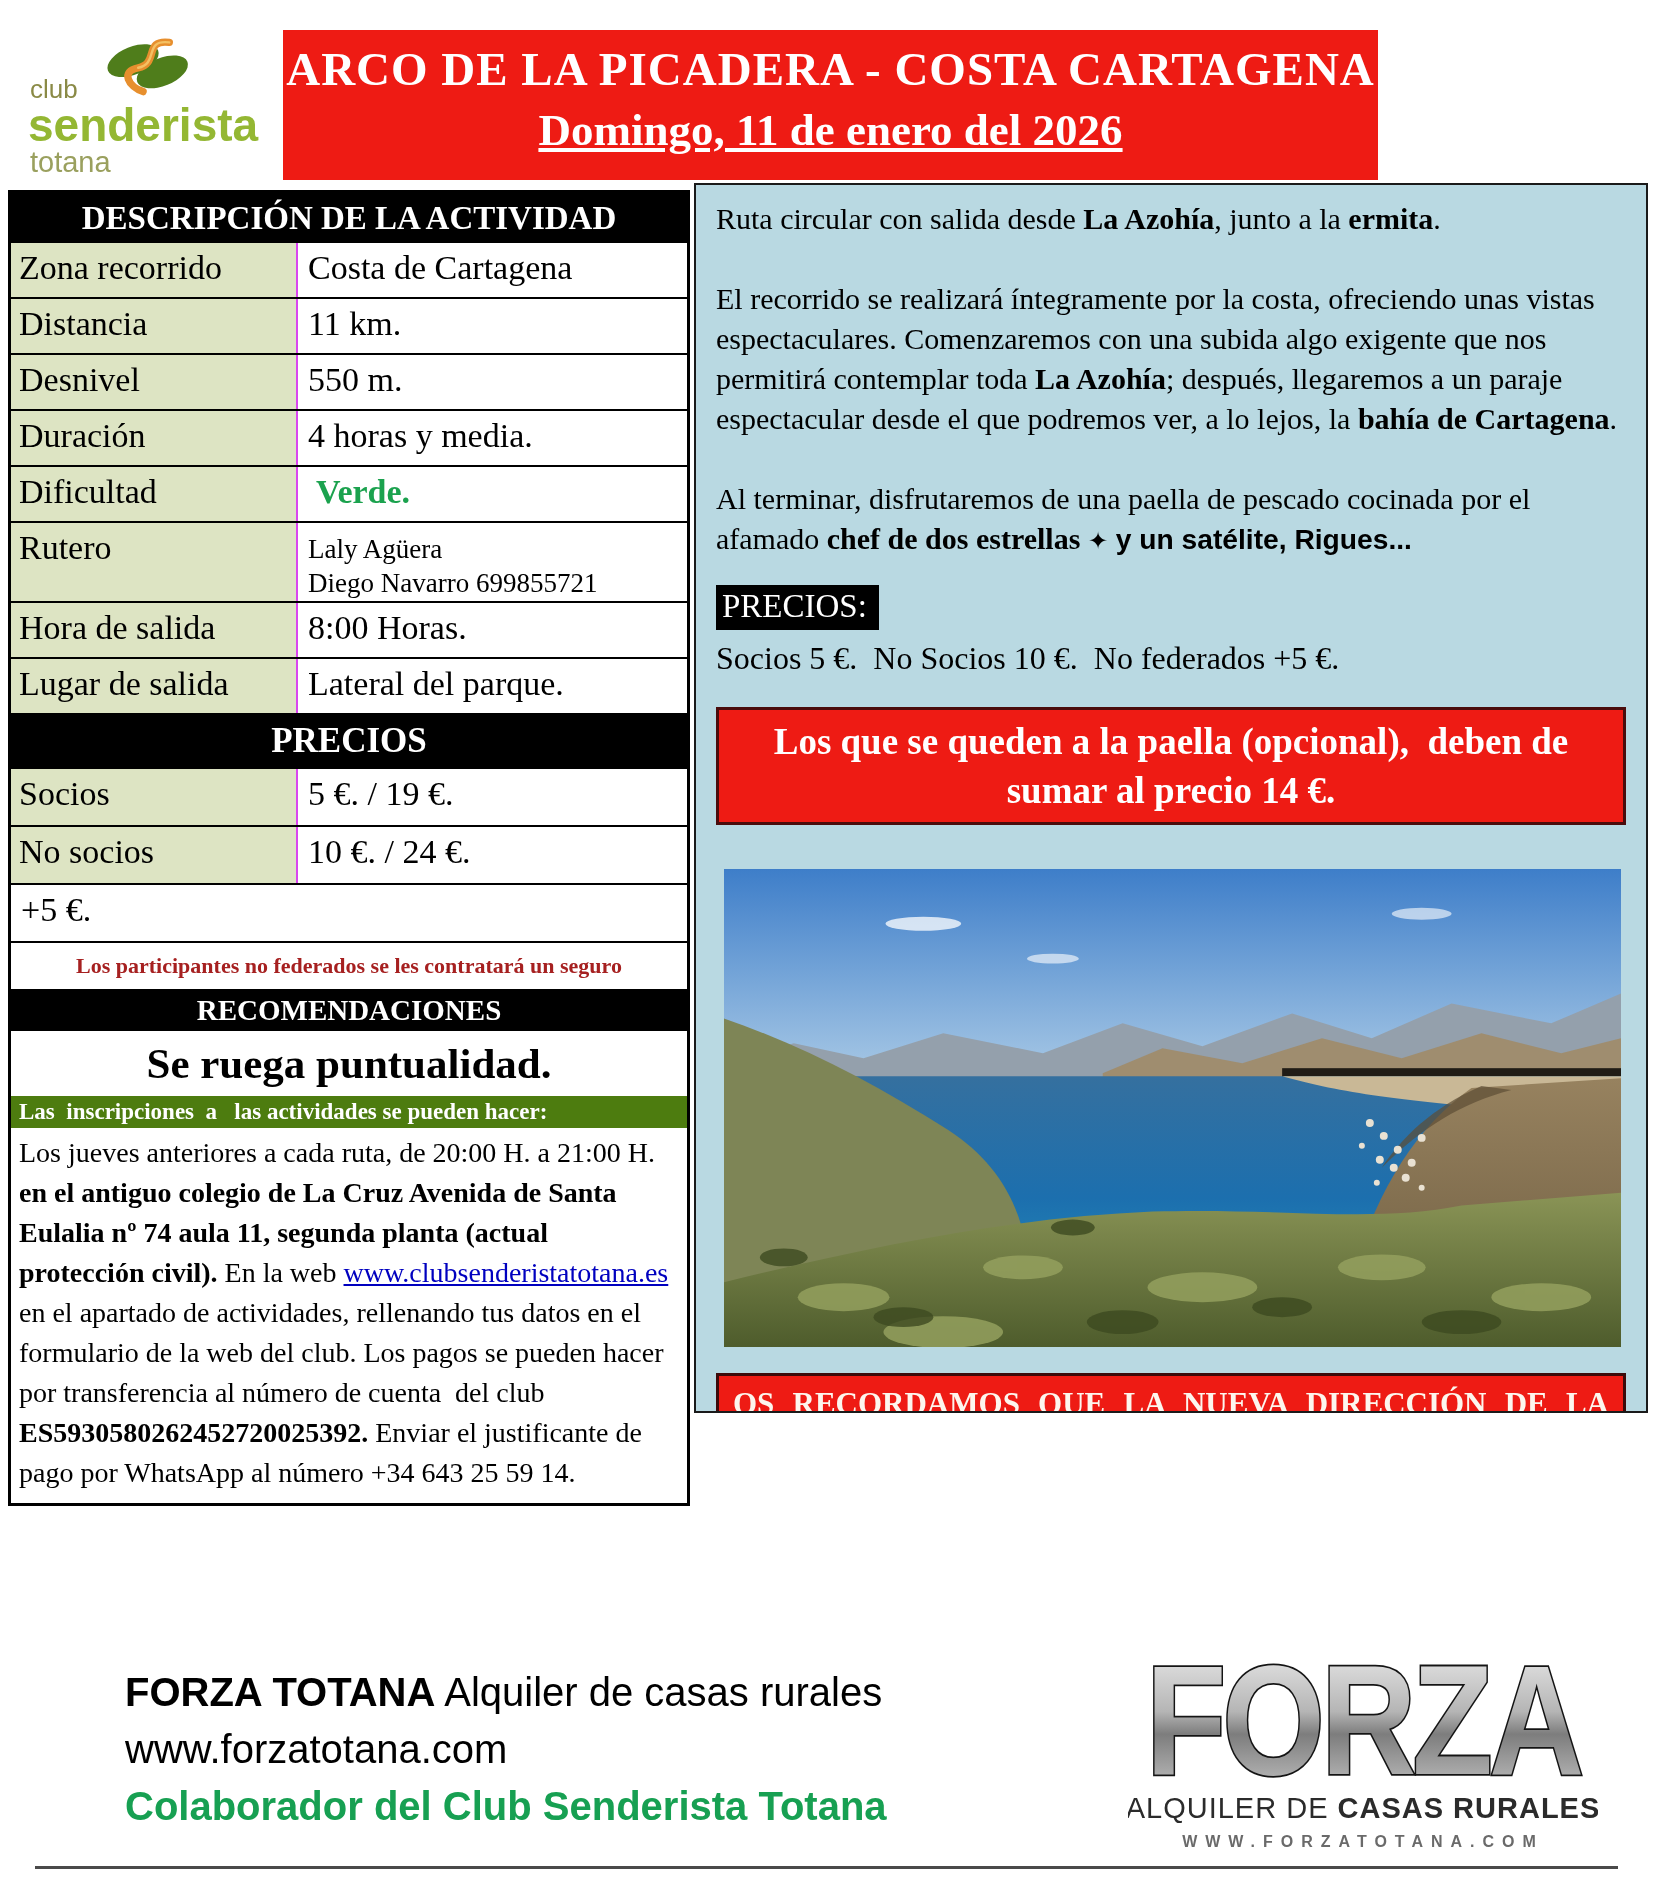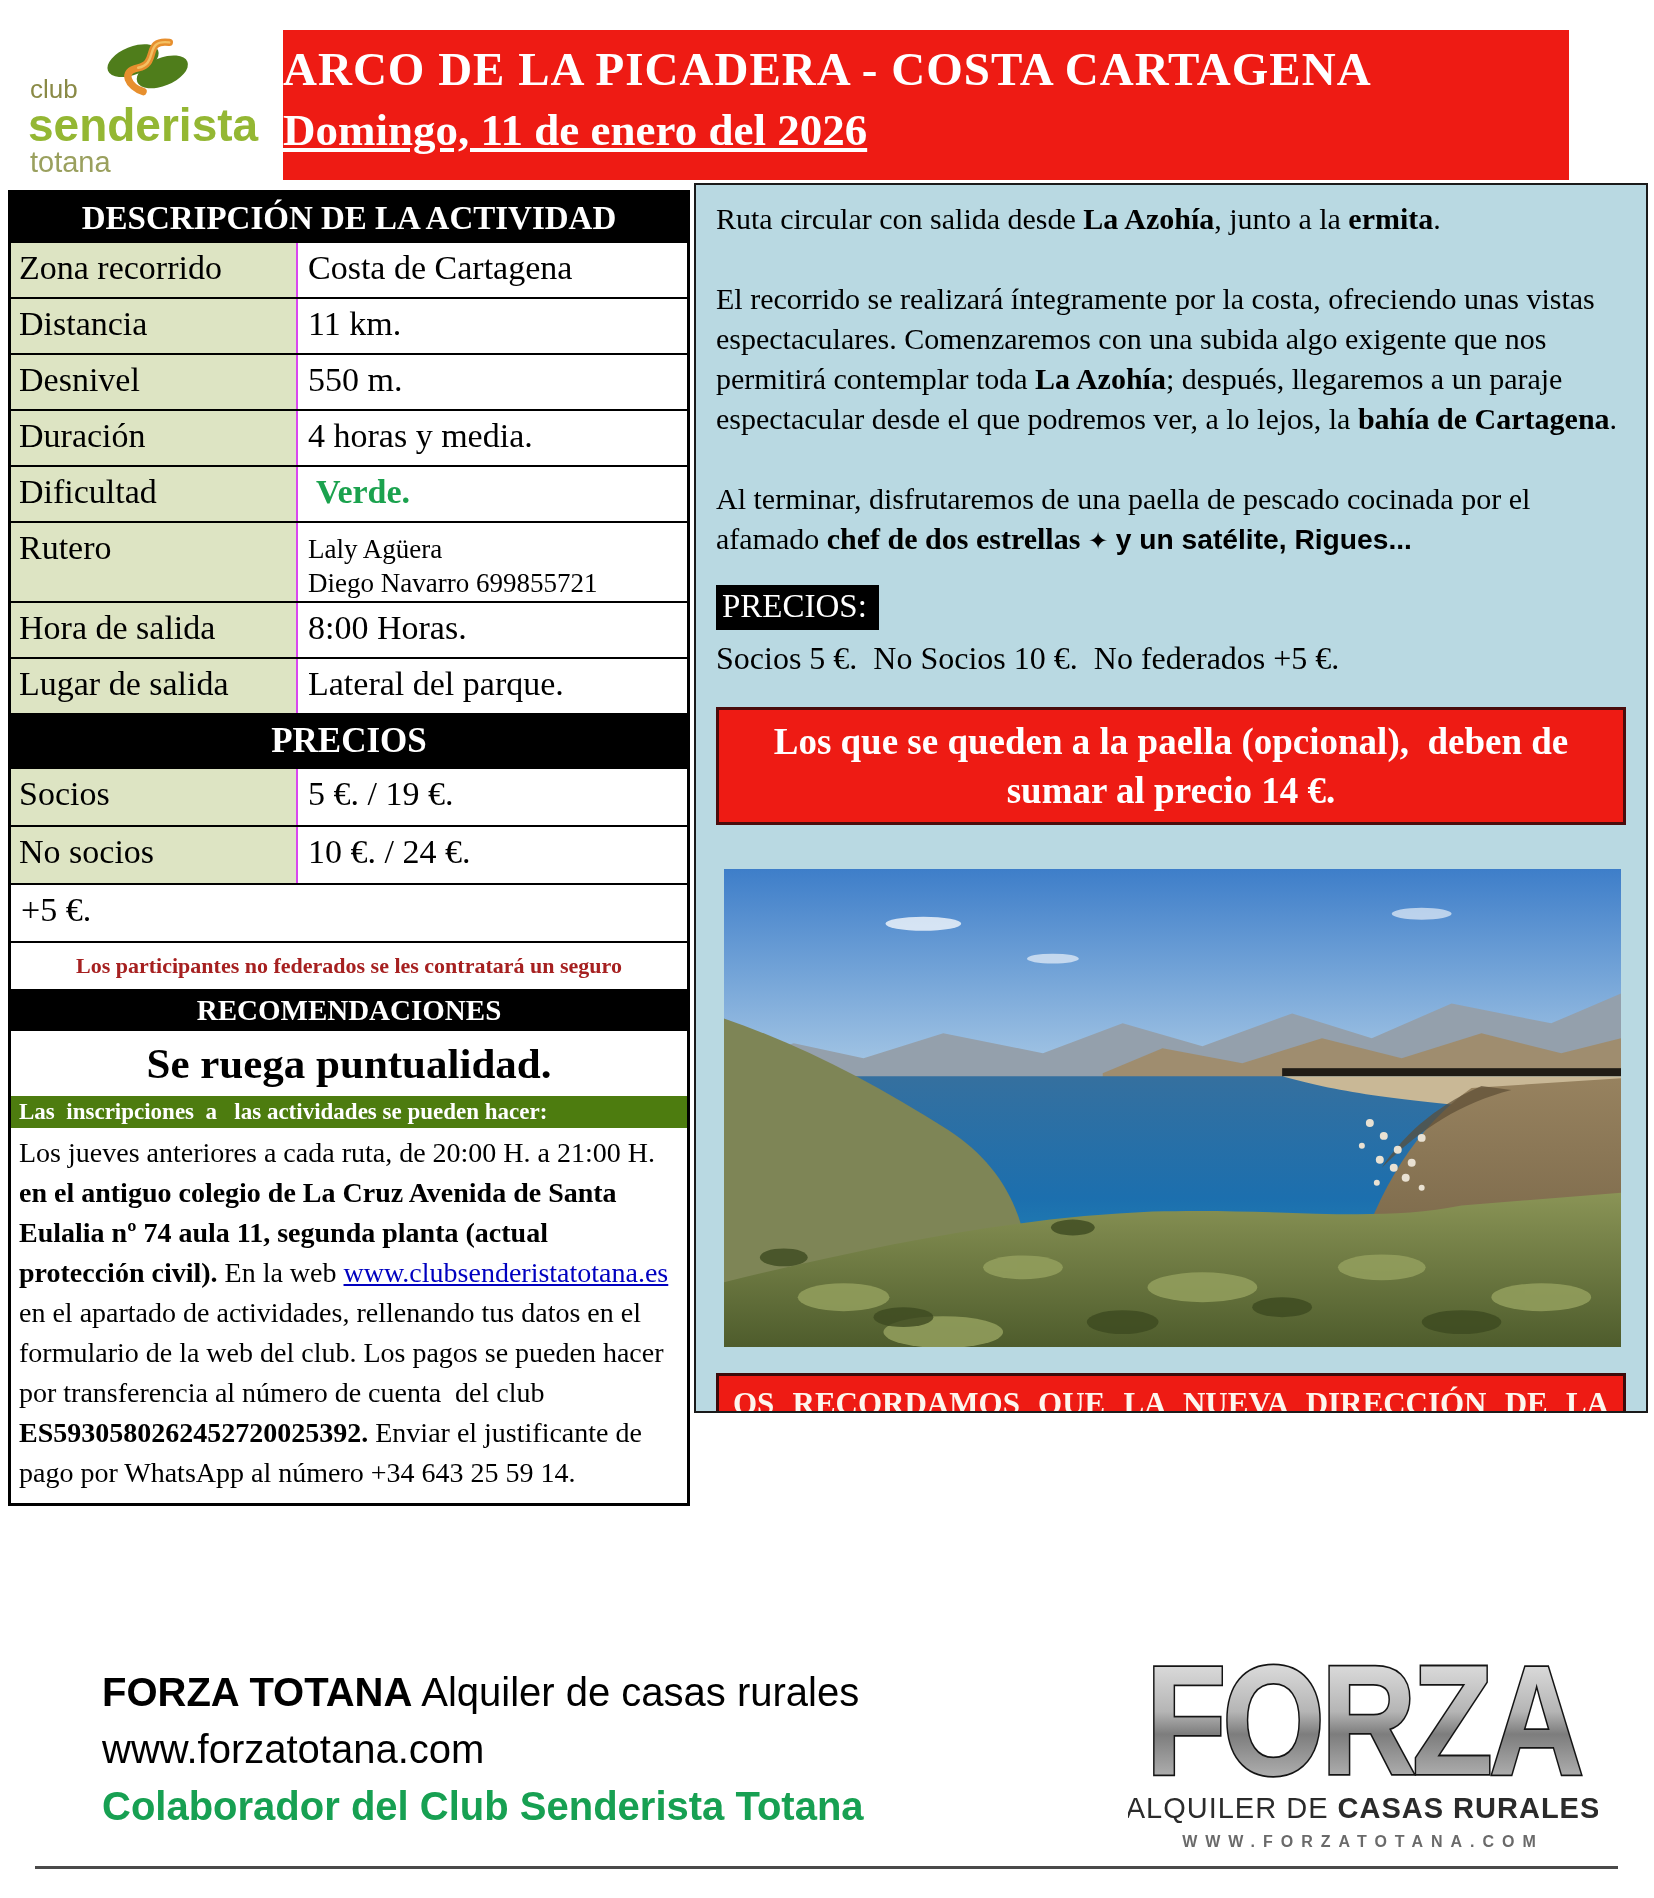--- a/index.html
+++ b/index.html
@@ -6,21 +6,21 @@
   body{
     width:1654px;height:1898px;position:relative;background:#ffffff;
     font-family:"Liberation Serif",serif;color:#000;overflow:hidden;
   }
   
   .logo-block{position:absolute;left:18px;top:26px;width:262px;height:154px;}
   .logo-icon{position:absolute;left:74px;top:0;width:112px;height:82px;}
   .logo-club{position:absolute;left:12px;top:50px;font-family:"Liberation Sans",sans-serif;font-size:26px;color:#8a8a46;line-height:1;}
   .logo-name{position:absolute;left:10px;top:76px;font-family:"Liberation Sans",sans-serif;font-size:46px;font-weight:bold;color:#94b733;line-height:1;}
   .logo-town{position:absolute;left:12px;top:122px;font-family:"Liberation Sans",sans-serif;font-size:29px;color:#9aa05e;line-height:1;}
-  .title-banner{position:absolute;left:283px;top:30px;width:1286px;height:150px;background:#ee1b14;color:#fff;font-weight:bold;box-sizing:border-box;}
+  .title-banner{position:absolute;left:283px;top:30px;width:1095px;height:150px;background:#ee1b14;color:#fff;text-align:center;font-weight:bold;box-sizing:border-box;}
   .title-l1{font-size:47px;margin-top:12px;letter-spacing:1px;}
   .title-l2{font-size:45px;margin-top:8px;text-decoration:underline;}
 
   
   .left-col{position:absolute;left:8px;top:190px;width:682px;border:3px solid #000;box-sizing:border-box;background:#fff;}
   .bar{background:#000;color:#fff;text-align:center;font-weight:bold;}
   .bar-desc{font-size:33px;height:50px;line-height:50px;}
   .bar-precios{font-size:35px;height:54px;line-height:52px;}
   .bar-recom{font-size:29px;height:42px;line-height:42px;}
   .trow{display:flex;border-bottom:2px solid #000;box-sizing:border-box;}
@@ -42,21 +42,21 @@
   .right-col{position:absolute;left:694px;top:183px;width:954px;height:1230px;background:#b9d9e2;border:2px solid #1a1a1a;box-sizing:border-box;padding:14px 20px;overflow:hidden;}
   .rp{font-size:30px;line-height:40px;margin:0 0 40px 0;}
   .rp-tight{margin-bottom:24px;}
   .precios-chip{display:inline-block;background:#000;color:#fff;font-size:33px;padding:3px 12px 5px 6px;margin:0 0 10px 0;}
   .precios-line{font-size:32px;margin:0 0 30px 0;}
   .paella-banner{background:#ee1b14;border:3px solid #4a0c0c;color:#fff;font-weight:bold;font-size:37px;line-height:49px;text-align:center;padding:7px 12px;margin:0 0 44px 0;}
   .photo{width:897px;height:478px;margin:0 0 26px 8px;display:block;}
   .addr-box{background:#ee1b14;border:3px solid #3c0a0a;color:#fdf6ee;font-weight:bold;font-size:31px;line-height:44px;text-align:justify;padding:6px 14px 10px 14px;word-spacing:6px;}
 
   
-  .footer-text{position:absolute;left:102px;top:1664px;font-family:"Liberation Sans",sans-serif;font-size:40px;line-height:57px;}
+  .footer-text{position:absolute;left:125px;top:1664px;font-family:"Liberation Sans",sans-serif;font-size:40px;line-height:57px;}
   .f-green{color:#17a052;font-weight:bold;}
   .forza-logo{position:absolute;left:1128px;top:1642px;width:470px;height:220px;}
   .divider{position:absolute;left:35px;top:1866px;width:1583px;height:3px;background:#4a4a4a;}
 </style>
 </head>
 <body>
 
 <div class="logo-block">
   <svg class="logo-icon" viewBox="0 0 120 100">
     <g transform="rotate(-22 60 50)">

